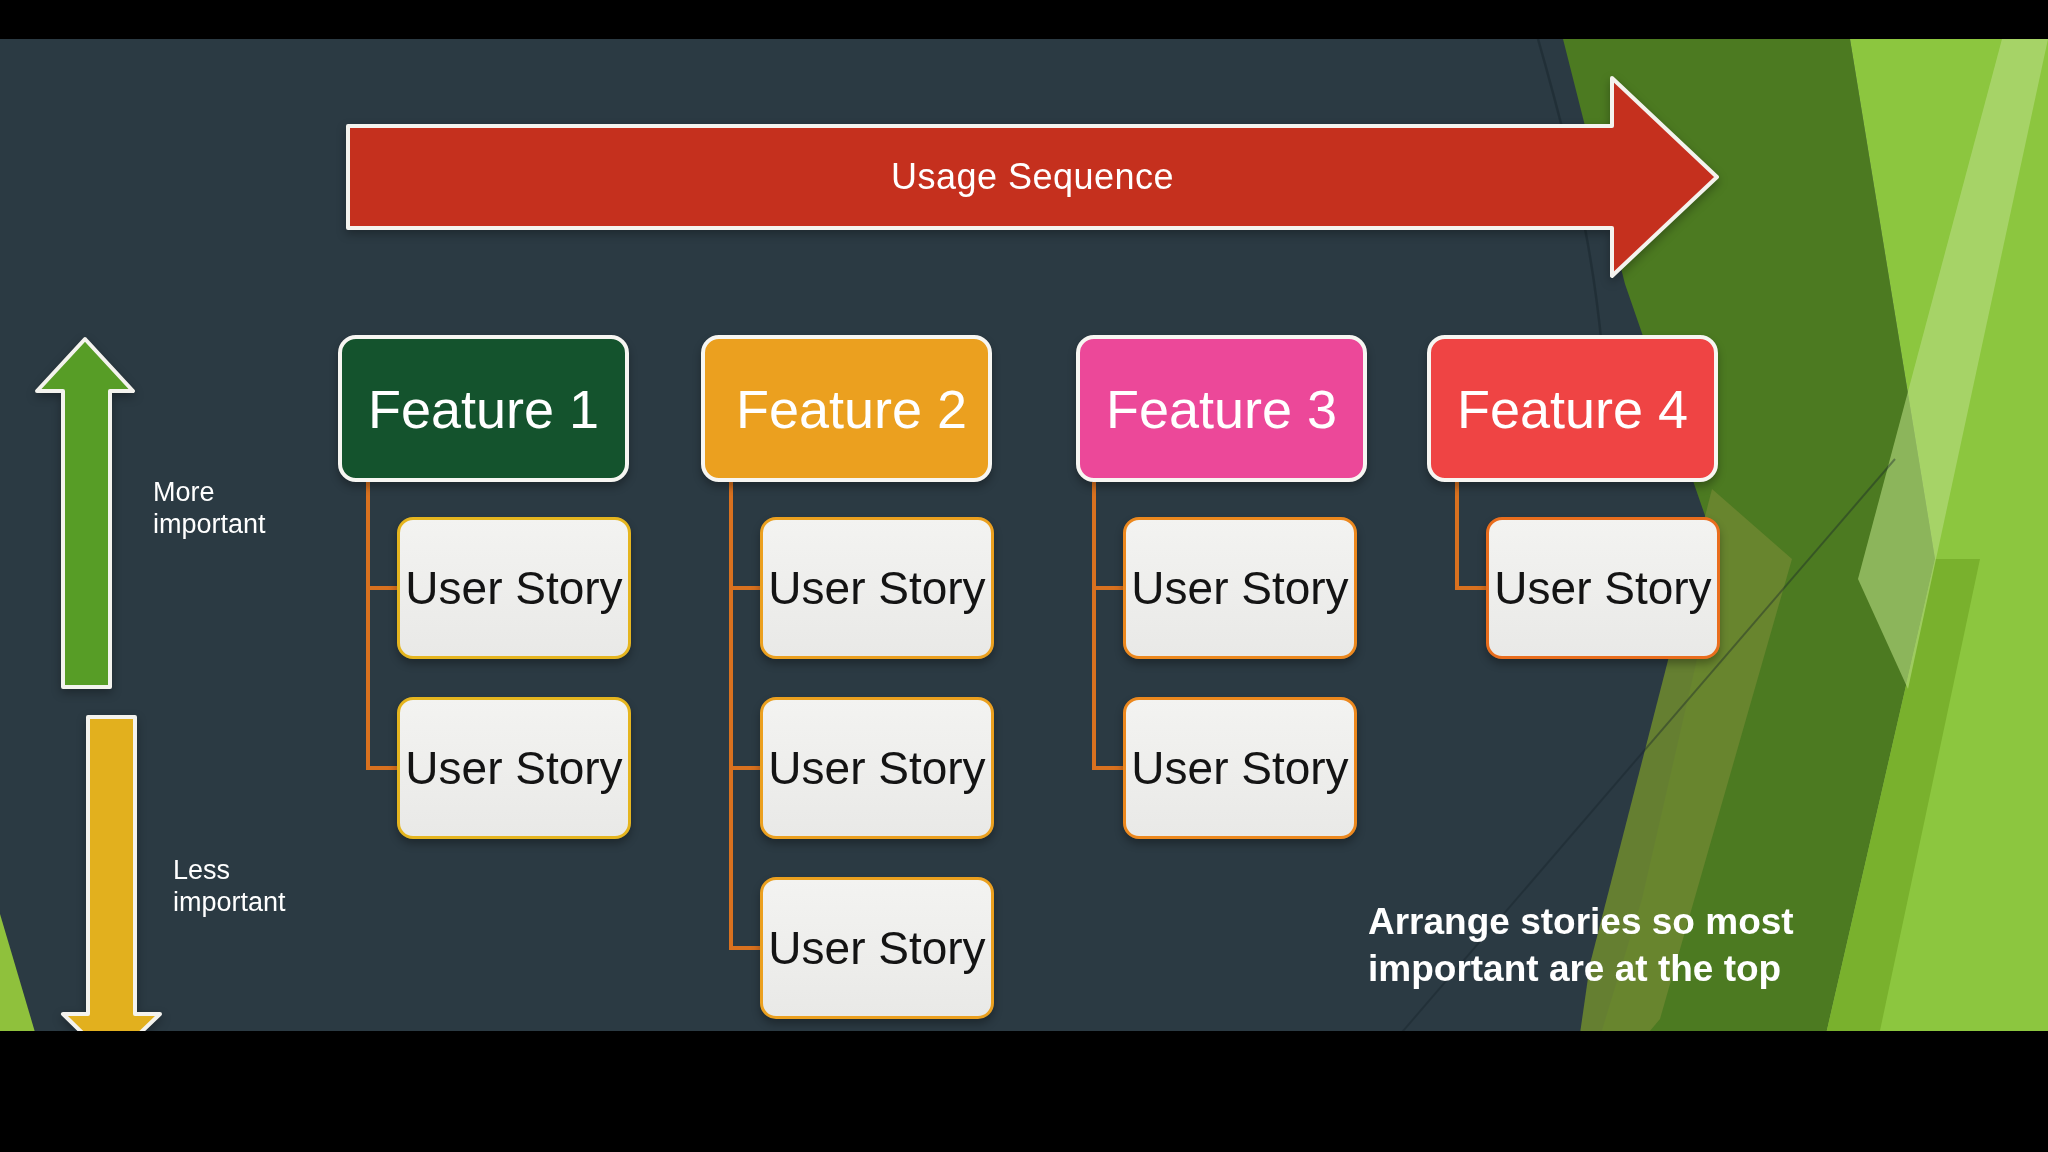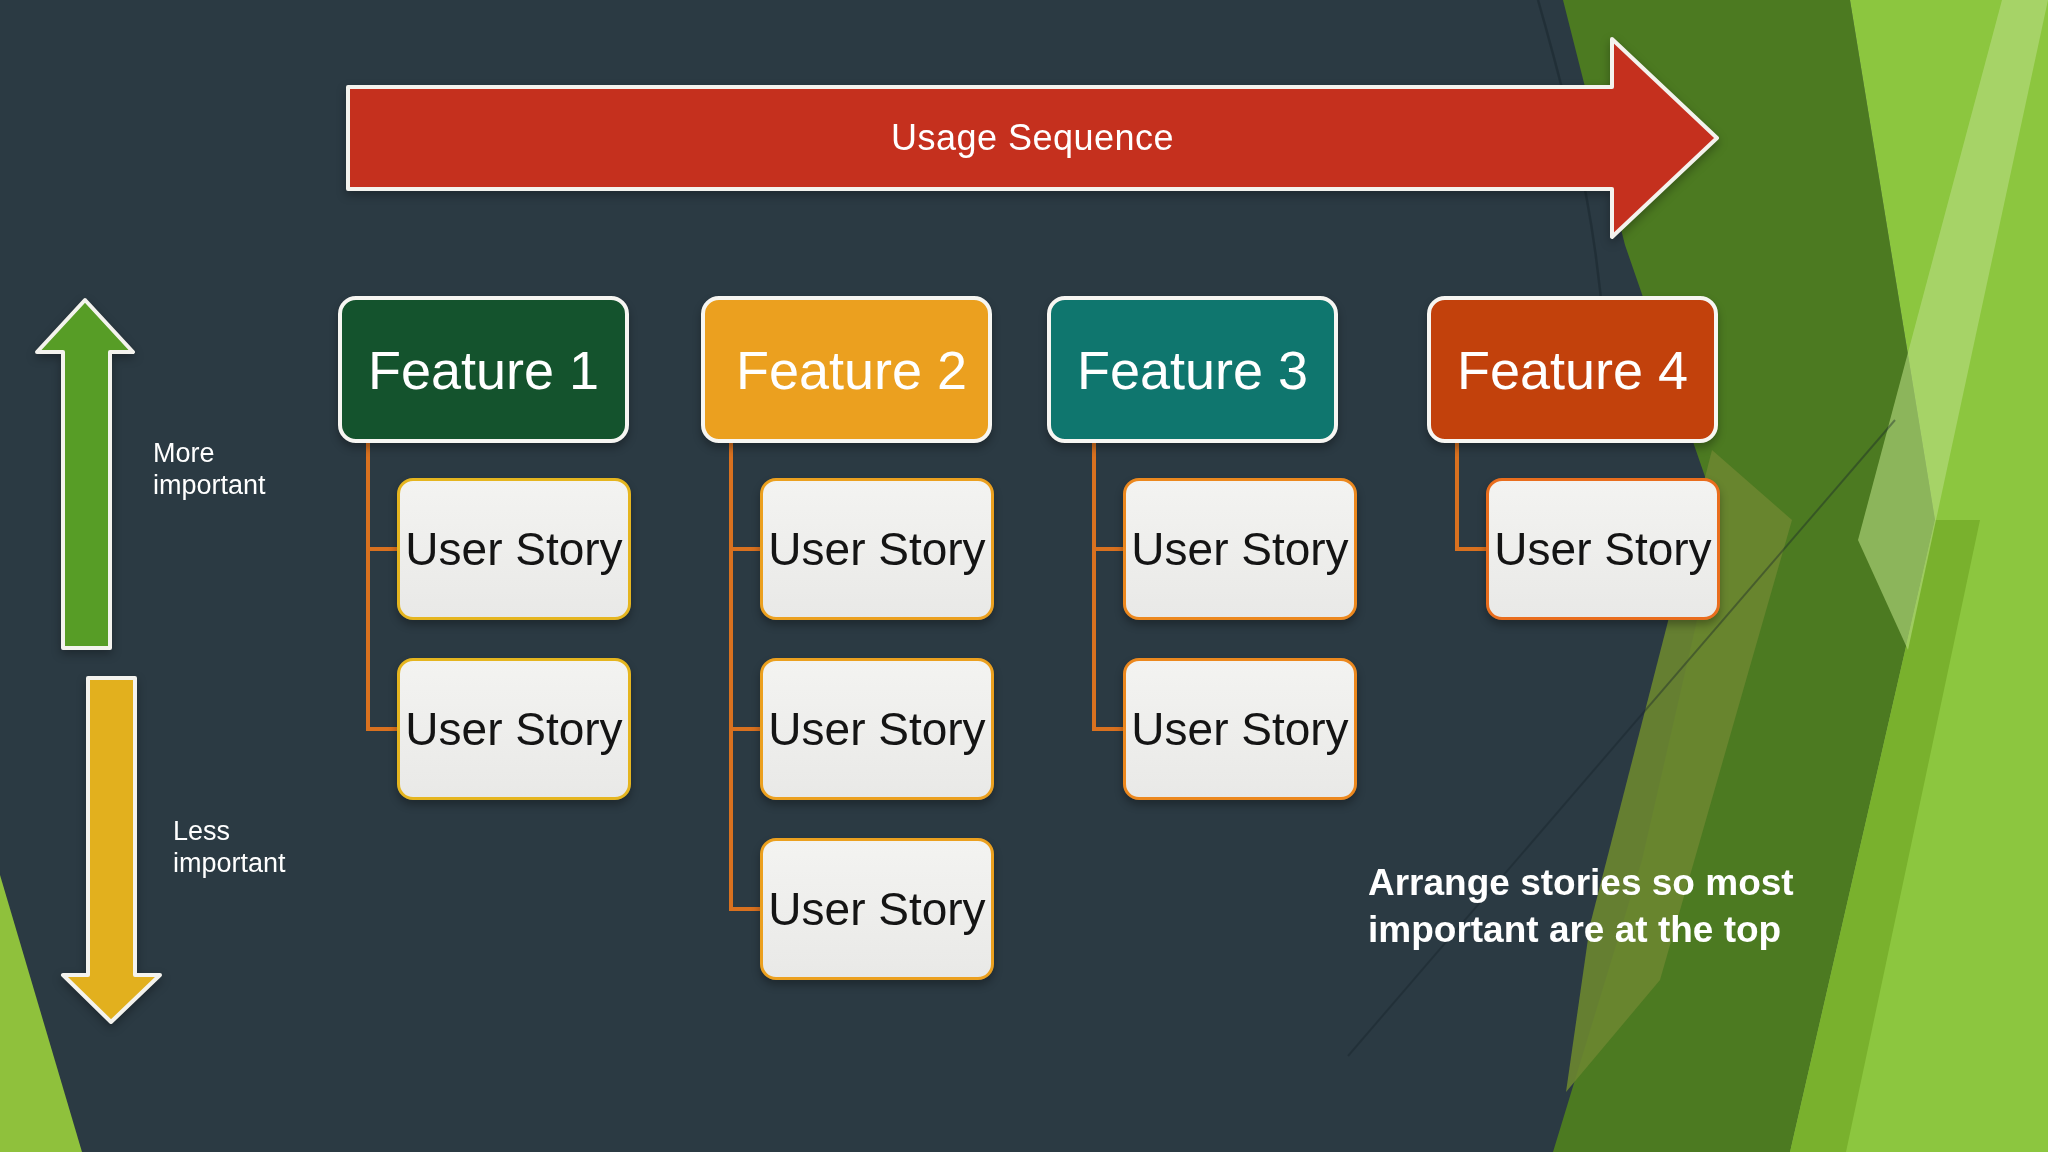--- a/index.html
+++ b/index.html
@@ -1,17 +1,17 @@
 <!DOCTYPE html>
 <html><head>
 <meta charset="utf-8">
 <style>
   html,body{margin:0;padding:0;background:#000;}
-  .stage{position:relative;width:2048px;height:1152px;overflow:hidden;
-         font-family:"Liberation Sans", sans-serif;}
+  .stage{position:relative;width:2048px;height:992px;overflow:hidden;
+         font-family:"Liberation Sans", sans-serif;margin-top:39px;}
   .layer{position:absolute;left:0;top:0;width:2048px;height:1152px;}
   .arrows-svg{filter:drop-shadow(0 4px 5px rgba(0,0,0,.30));}
   .outlined{stroke:#f4f3ee;stroke-width:4;stroke-linejoin:round;}
 
   .usage-label{position:absolute;left:348px;top:87px;width:1369px;height:102px;
       display:flex;align-items:center;justify-content:center;
       color:#fff;font-size:36px;letter-spacing:.5px;}
 
   .side-label{position:absolute;color:#fff;font-size:27px;line-height:1.2;}
 
@@ -73,22 +73,22 @@
 
   <div class="conn v" style="left: 1092px; top: 443px; height: 288px; background-color: rgb(217, 113, 31);"></div>
   <div class="conn h" style="left: 1092px; top: 547px; width: 31px; background-color: rgb(217, 113, 31);"></div>
   <div class="conn h" style="left: 1092px; top: 727px; width: 31px; background-color: rgb(217, 113, 31);"></div>
 
   <div class="conn v" style="left: 1455px; top: 443px; height: 108px; background-color: rgb(217, 113, 31);"></div>
   <div class="conn h" style="left: 1455px; top: 547px; width: 31px; background-color: rgb(217, 113, 31);"></div>
 
   <div class="feature" style="left: 338px; background-color: #14532d;">Feature 1</div>
   <div class="feature" style="left: 701px; background-color: rgb(235, 160, 31); padding-left: 10px;">Feature 2</div>
-  <div class="feature" style="left: 1047px; background-color: #0f766e;">Feature 3</div>
-  <div class="feature" style="left: 1427px; background-color: #c2410c;">Feature 4</div>
+  <div class="feature" style="left: 1076px; background-color: #ec4899;">Feature 3</div>
+  <div class="feature" style="left: 1427px; background-color: #ef4444;">Feature 4</div>
 
   <div class="story" style="left: 397px; top: 478px; border-color: rgb(229, 181, 31);">User Story</div>
   <div class="story" style="left: 397px; top: 658px; border-color: rgb(229, 181, 31);">User Story</div>
 
   <div class="story" style="left: 760px; top: 478px; border-color: rgb(235, 160, 31);">User Story</div>
   <div class="story" style="left: 760px; top: 658px; border-color: rgb(235, 160, 31);">User Story</div>
   <div class="story" style="left: 760px; top: 838px; border-color: rgb(235, 160, 31);">User Story</div>
 
   <div class="story" style="left: 1123px; top: 478px; border-color: rgb(236, 136, 30);">User Story</div>
   <div class="story" style="left: 1123px; top: 658px; border-color: rgb(236, 136, 30);">User Story</div>

